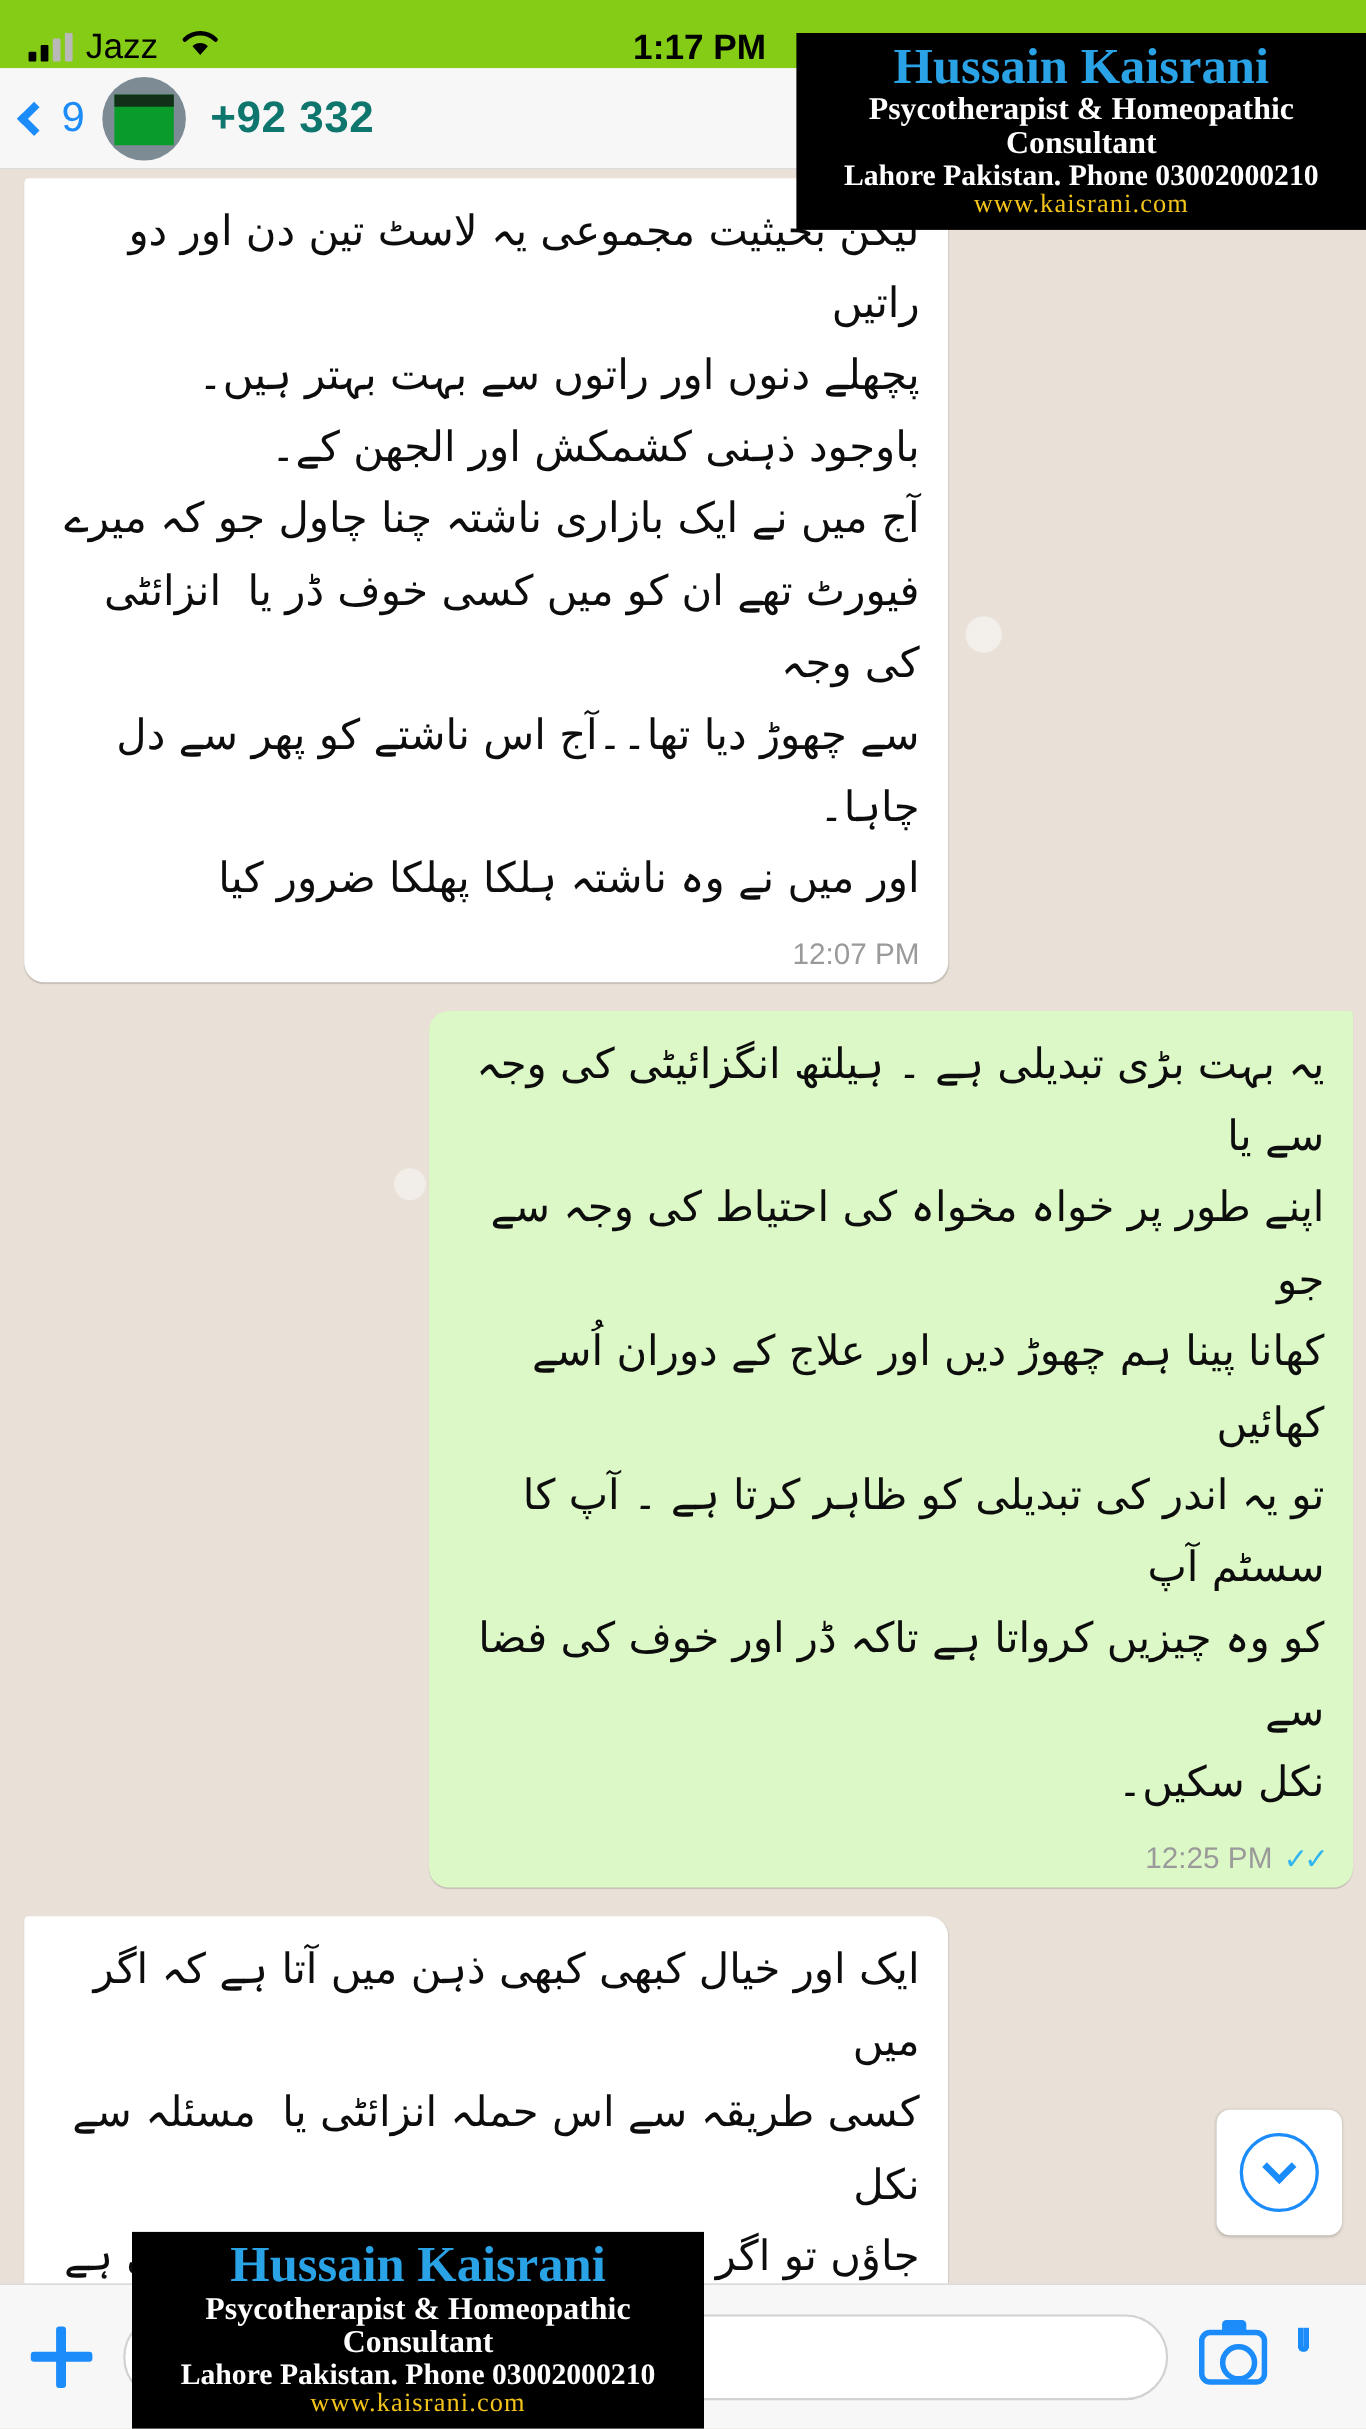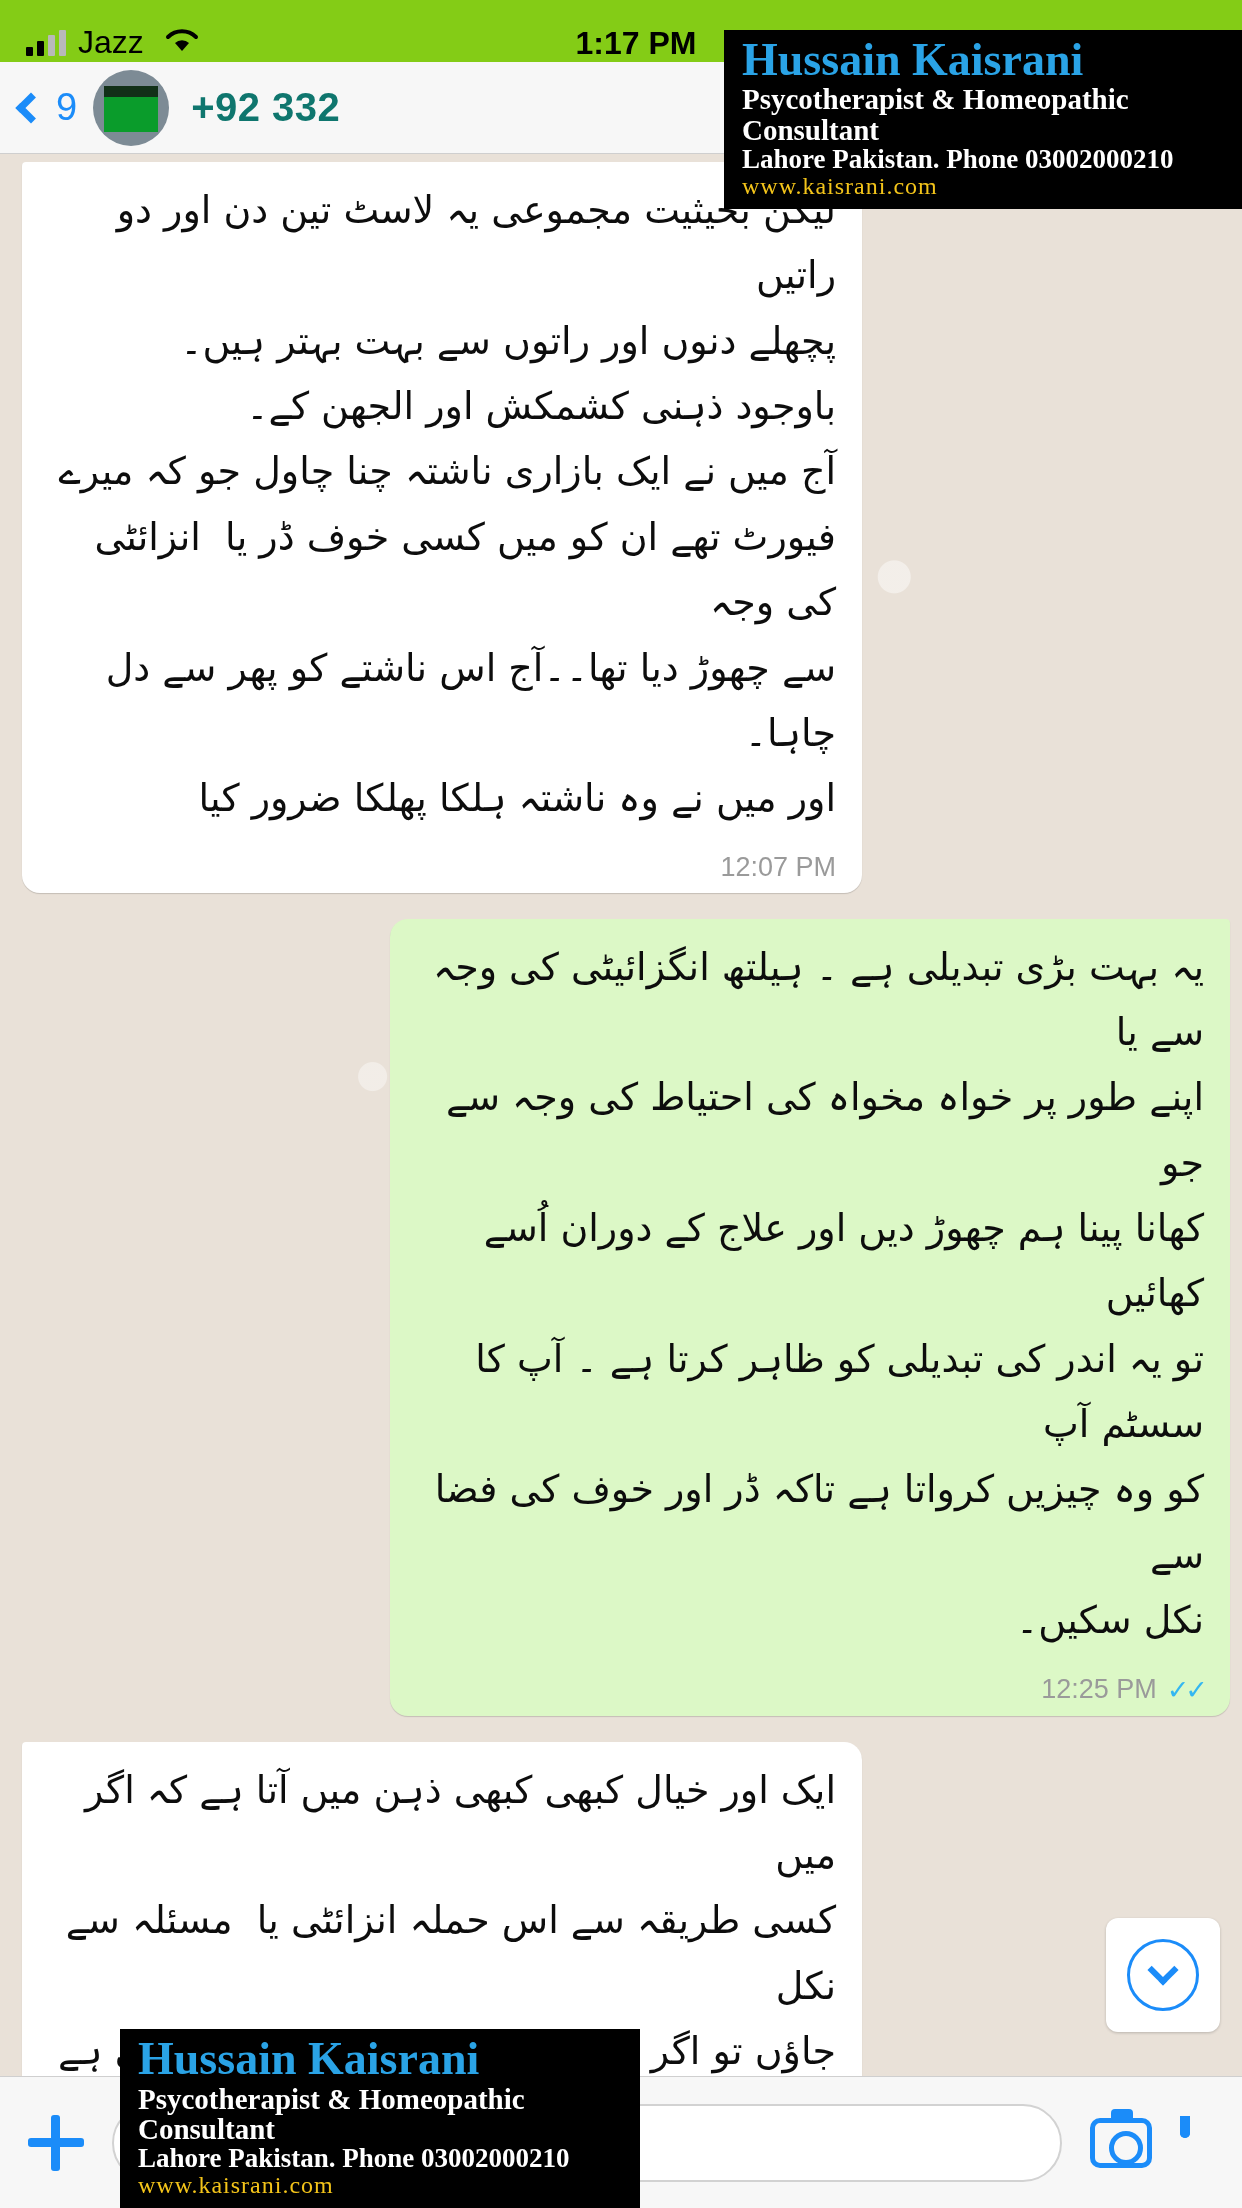--- a/index.html
+++ b/index.html
@@ -117,21 +117,21 @@
     margin-left: 22px;
     font-size: 40px;
     font-weight: 600;
     color: #0f766e;
     letter-spacing: 0.5px;
   }
 
   
   .wm {
     background: #000;
-    text-align: left;
+    text-align: center;
     line-height: 1.05;
     padding: 6px 18px 10px 18px;
   }
   .wm .l1 {
     color: #2aa3e6;
     font-family: "Liberation Serif", serif;
     font-weight: bold;
     font-size: 46px;
   }
   .wm .l2 {

